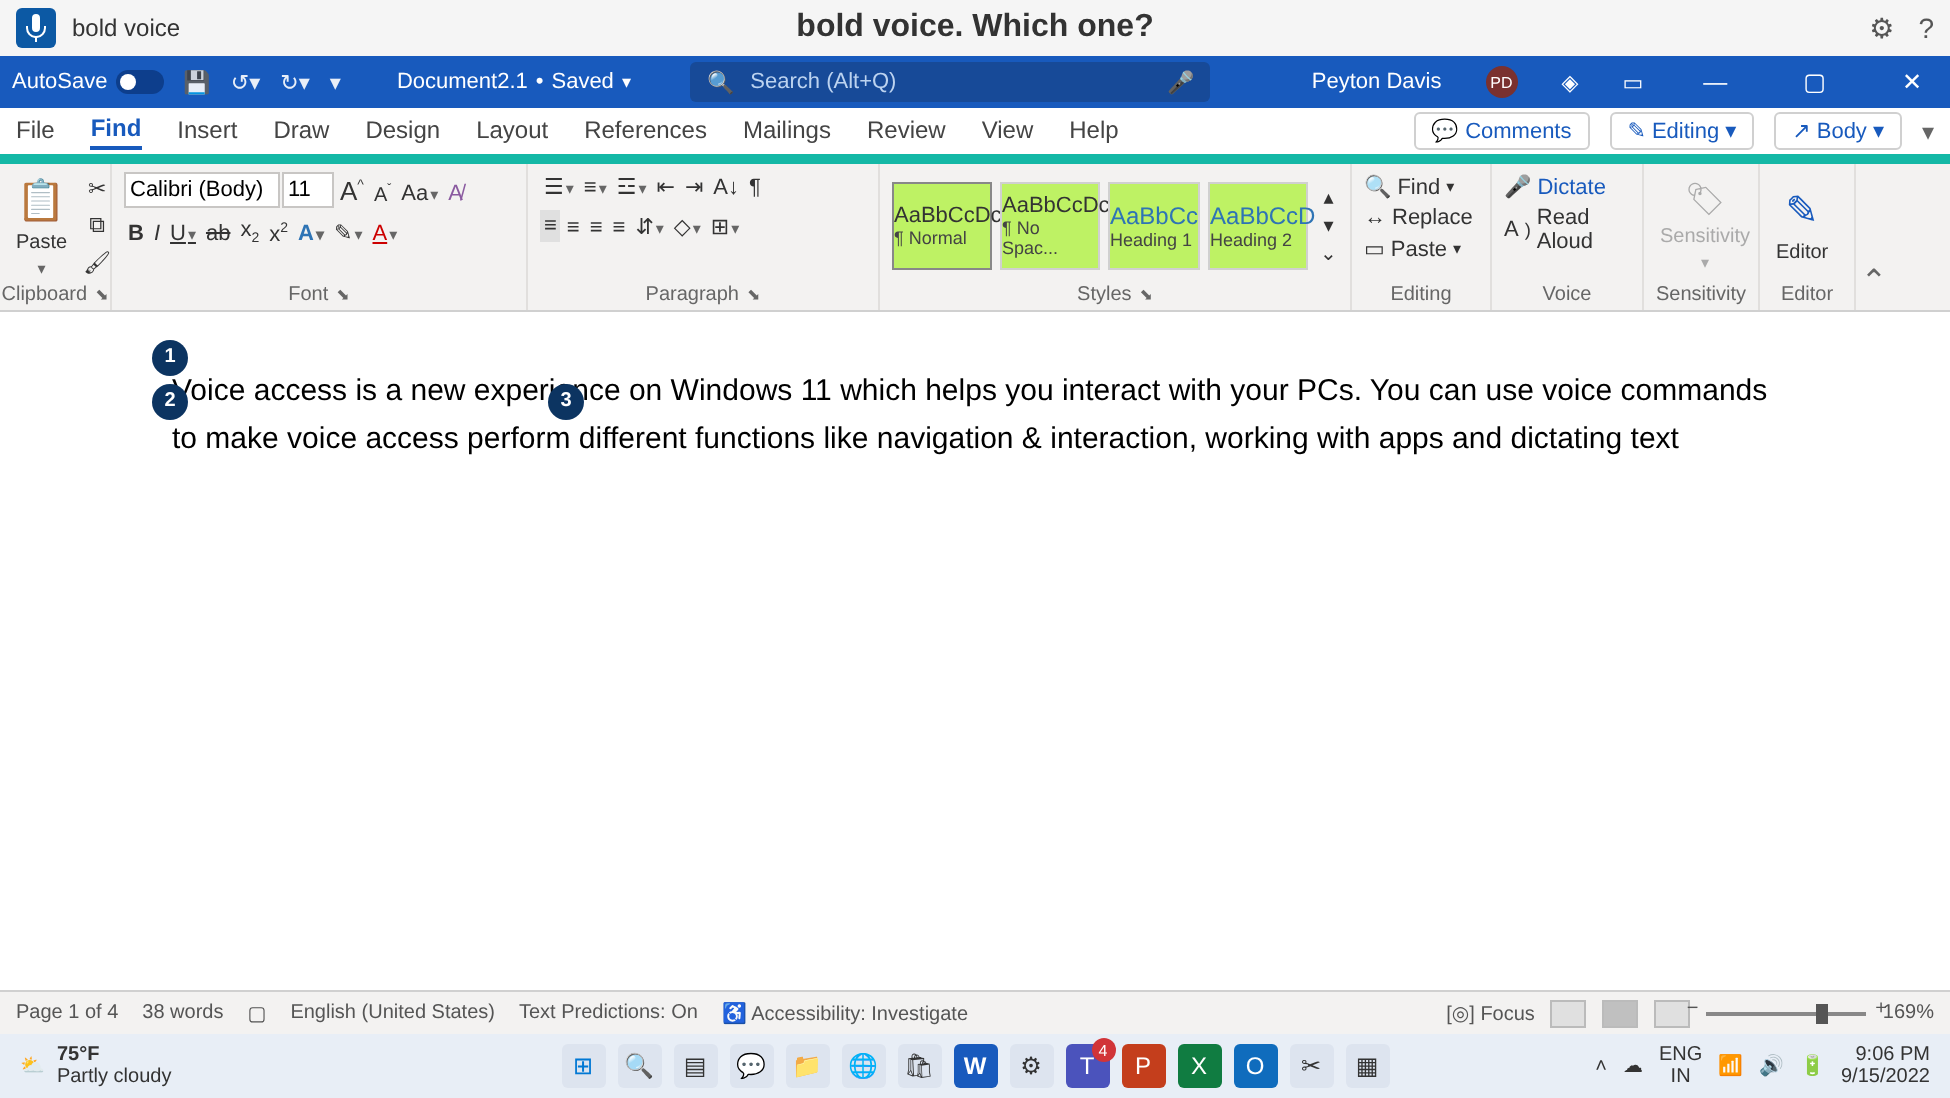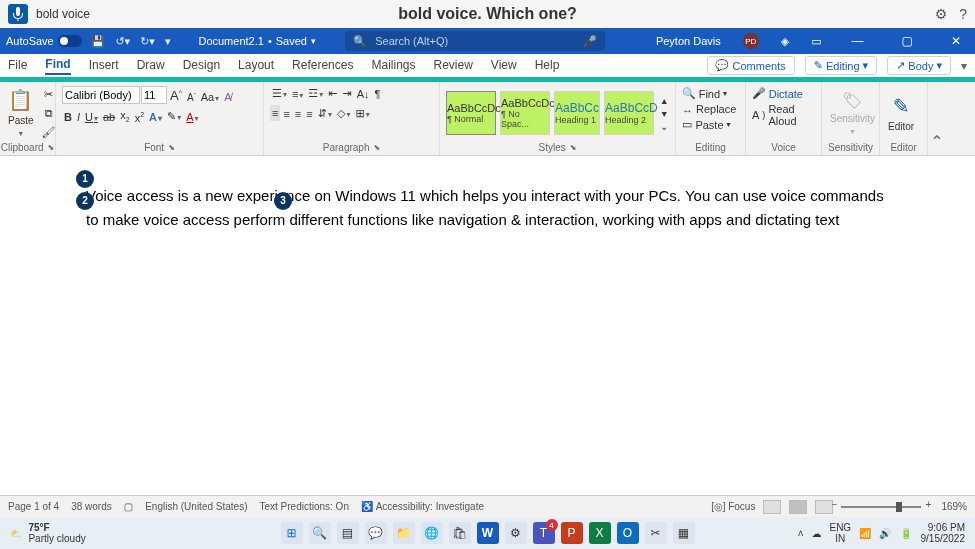--- a/index.html
+++ b/index.html
@@ -329,21 +329,21 @@
   <span>Text Predictions: On</span>
   <span>♿ <span>Accessibility: Investigate</span></span>
   <div class="status-right">
     <span>[◎] <span>Focus</span></span>
     <div class="view-btn"></div>
     <div class="view-btn active"></div>
     <div class="view-btn"></div>
     <div class="zoom-track">
         <div class="zoom-thumb"></div>
       </div>
-    <span style="margin-left:12px">169%</span>
+    <span style="">169%</span>
   </div>
 </div>
 
 <div class="taskbar">
   <div class="weather">
     <span>⛅</span>
     <div>
       <div style="font-weight:600">75°F</div>
       <div>Partly cloudy</div>
     </div>

